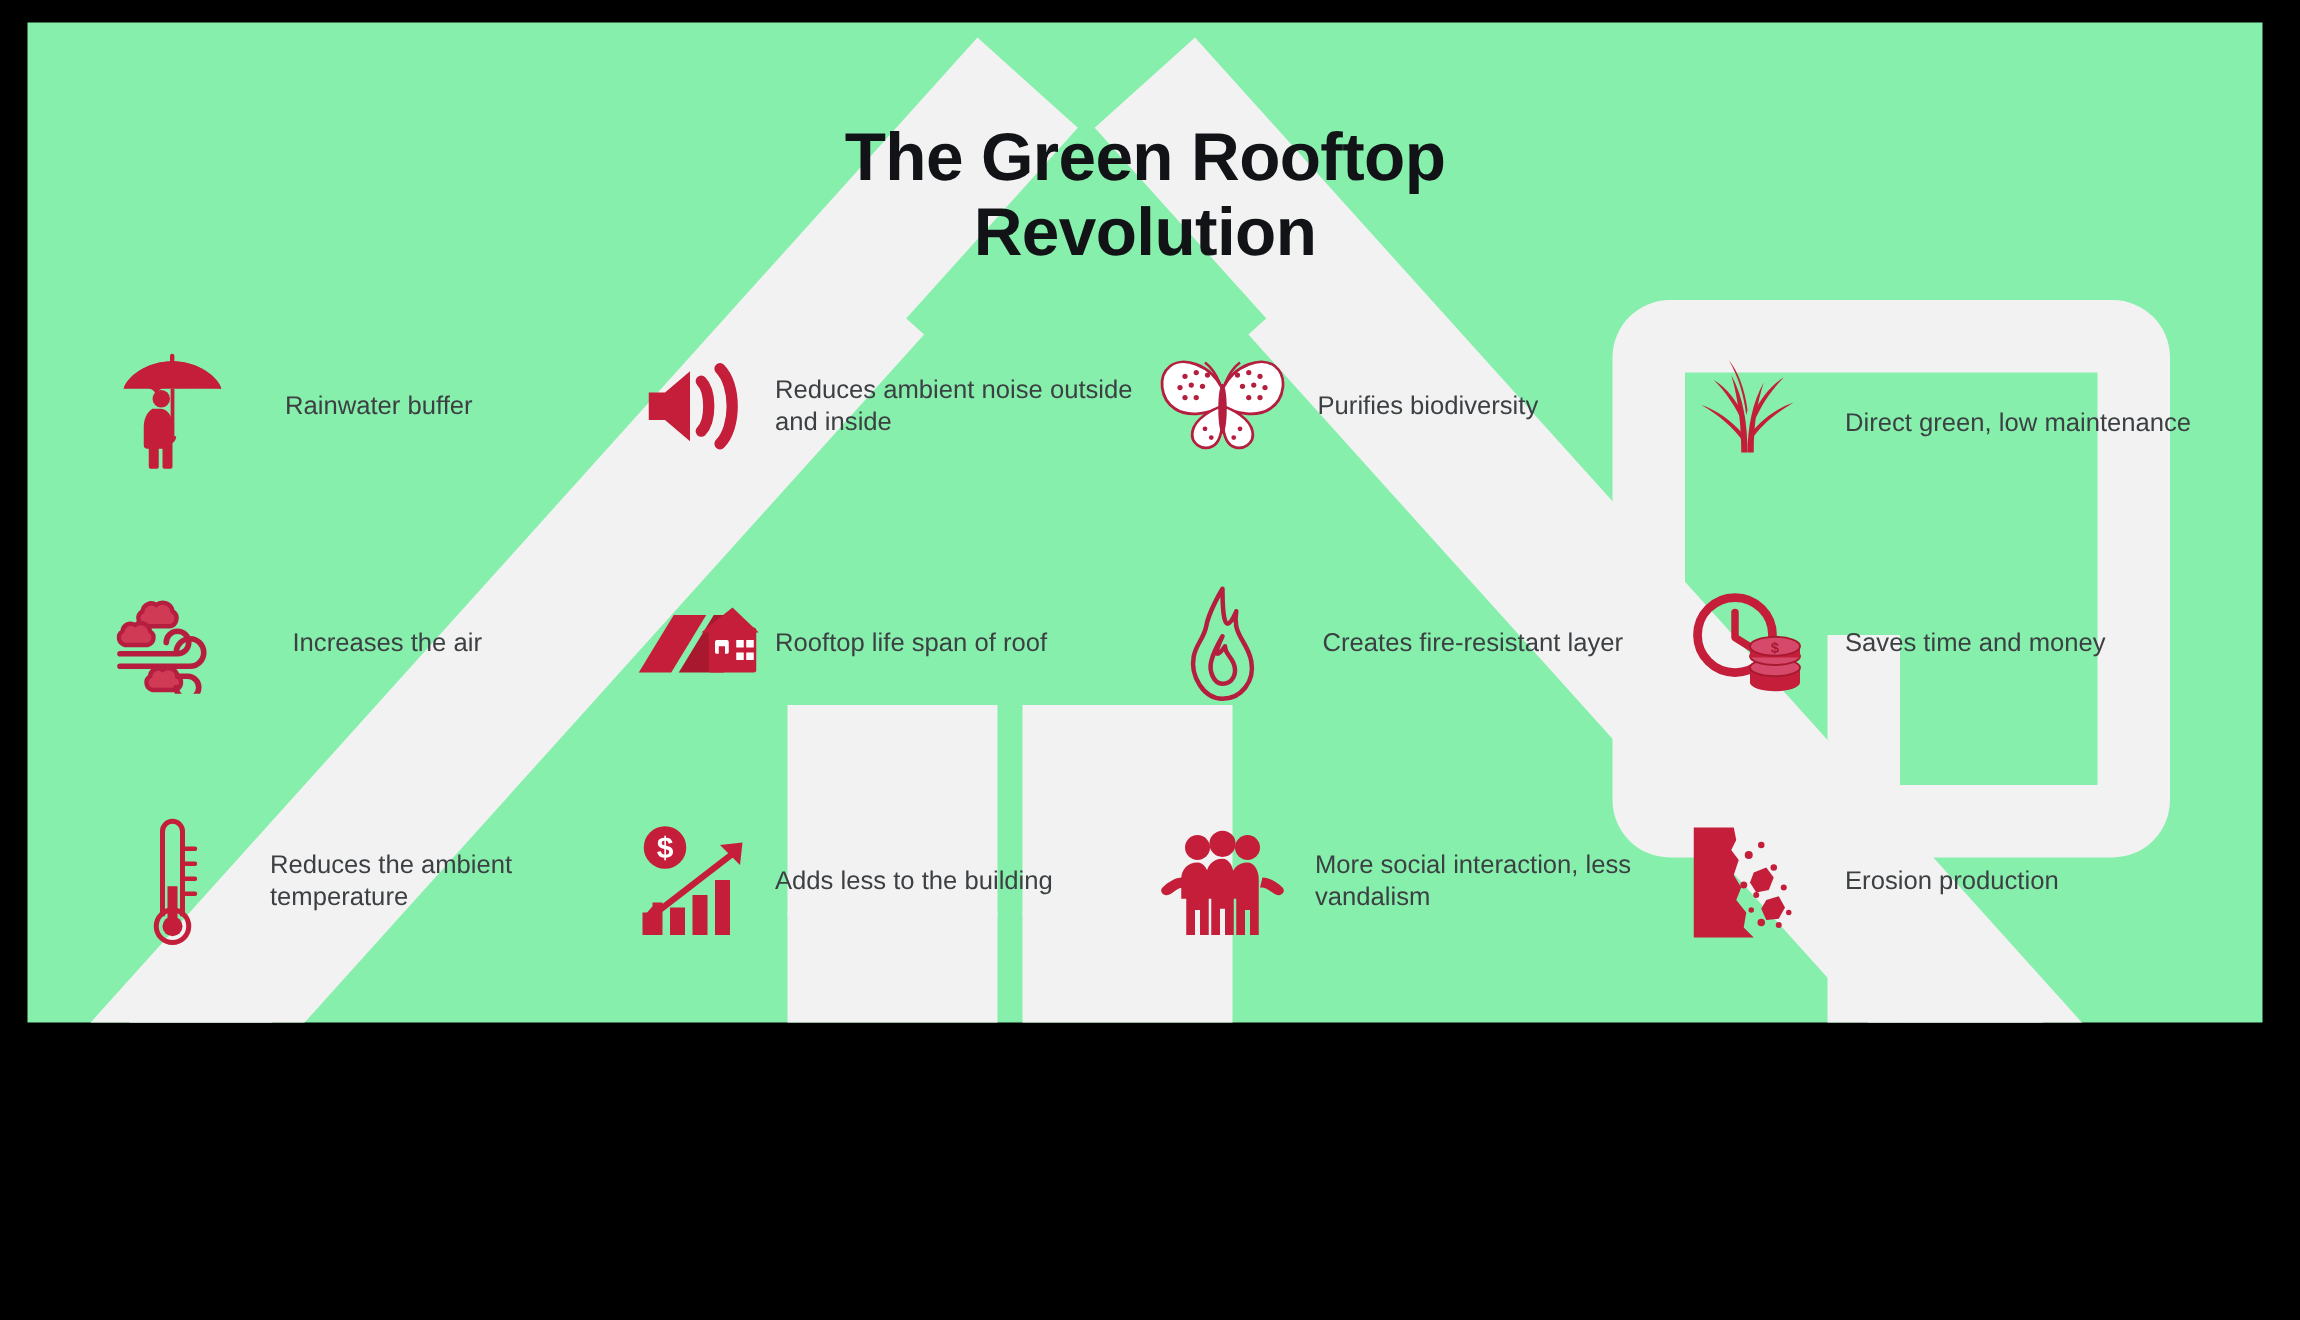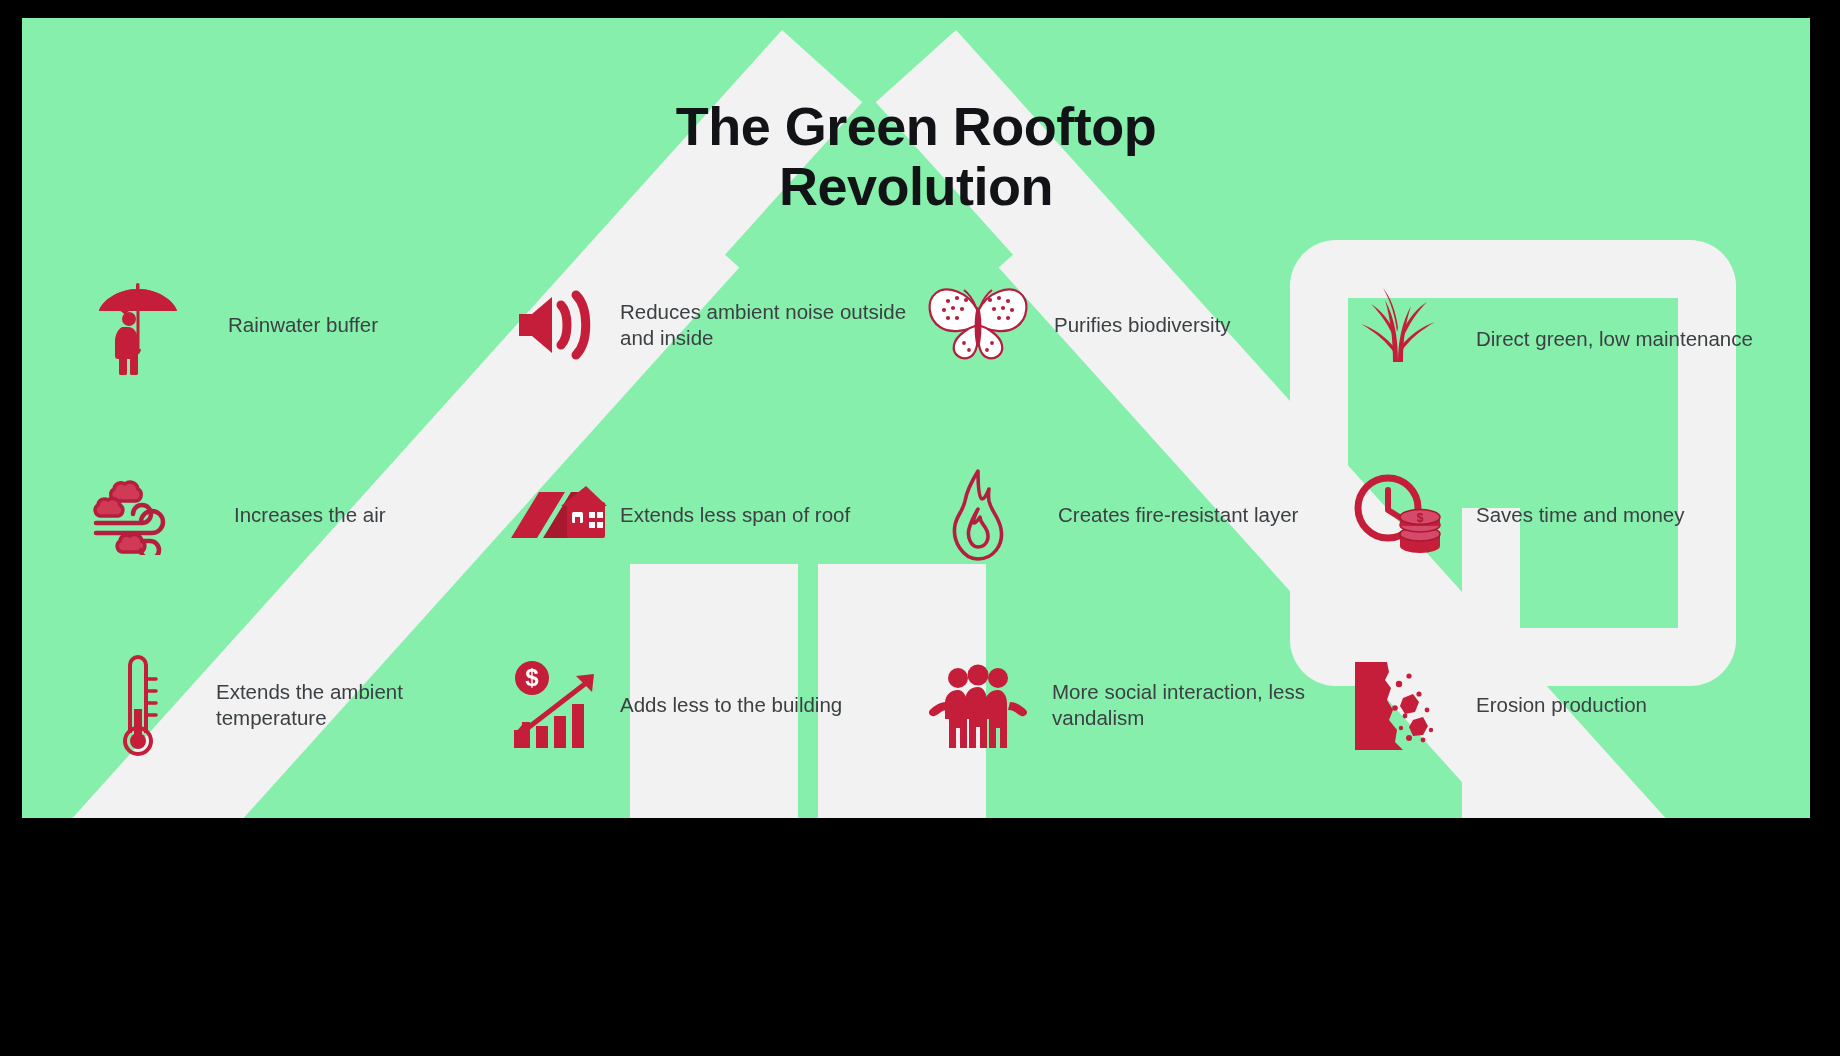--- a/index.html
+++ b/index.html
@@ -195,21 +195,21 @@
                   <rect x="63" y="28" width="11" height="11" rx="1.5"></rect>
                   <rect x="80" y="28" width="6" height="6"></rect>
                   <rect x="88" y="28" width="6" height="6"></rect>
                   <rect x="80" y="38" width="6" height="6"></rect>
                   <rect x="88" y="38" width="6" height="6"></rect>
                 </g>
                 <rect x="66" y="33" width="5" height="8" fill="#C41E3A"></rect>
               </g>
             </svg>
           </div>
-          <div class="lbl">Extends less span of roof</div>
+          <div class="lbl">Rooftop life span of roof</div>
         </div>
 
         <div class="cell">
           <div class="ico">
             <svg width="66" height="96" viewBox="0 0 66 96">
               <g fill="none" stroke="#B51E3F" stroke-width="3.6" stroke-linejoin="round">
                 <path d="M33 4 C33 4 22 22 20 34 C18 44 12 48 10 58 C7 74 18 92 33 92 C48 92 59 78 56 62 C54 50 46 44 44 34 C43 28 44 22 44 22 C44 22 40 32 37 32 C34 32 33 20 33 4 Z"></path>
                 <path d="M33 42 C33 42 26 54 24 62 C22 70 26 80 33 80 C41 80 45 72 42 64 C40 58 35 56 35 50 C35 50 31 56 29 56 C27 56 30 48 33 42 Z"></path>
               </g>
             </svg>
@@ -250,21 +250,21 @@
                 <circle cx="26" cy="88" r="13"></circle>
                 <circle cx="26" cy="88" r="8" fill="#C41E3A" stroke="none"></circle>
                 <rect x="22" y="56" width="8" height="30" fill="#C41E3A" stroke="none"></rect>
                 <path d="M34 26 L44 26" stroke-width="3.5" stroke-linecap="round"></path>
                 <path d="M34 38 L44 38" stroke-width="3.5" stroke-linecap="round"></path>
                 <path d="M34 50 L44 50" stroke-width="3.5" stroke-linecap="round"></path>
                 <path d="M34 62 L44 62" stroke-width="3.5" stroke-linecap="round"></path>
               </g>
             </svg>
           </div>
-          <div class="lbl">Extends the ambient temperature</div>
+          <div class="lbl">Reduces the ambient temperature</div>
         </div>
 
         <div class="cell">
           <div class="ico">
             <svg width="96" height="90" viewBox="0 0 96 90">
               <g fill="#C41E3A">
                 <circle cx="22" cy="18" r="17"></circle>
                 <text x="22" y="26" font-size="24" font-weight="700" fill="#ffffff" text-anchor="middle" font-family="'Liberation Sans',sans-serif">$</text>
                 <path d="M10 74 L80 20" fill="none" stroke="#C41E3A" stroke-width="5" stroke-linecap="round"></path>
                 <path d="M66 16 L84 14 L82 32 Z"></path>

